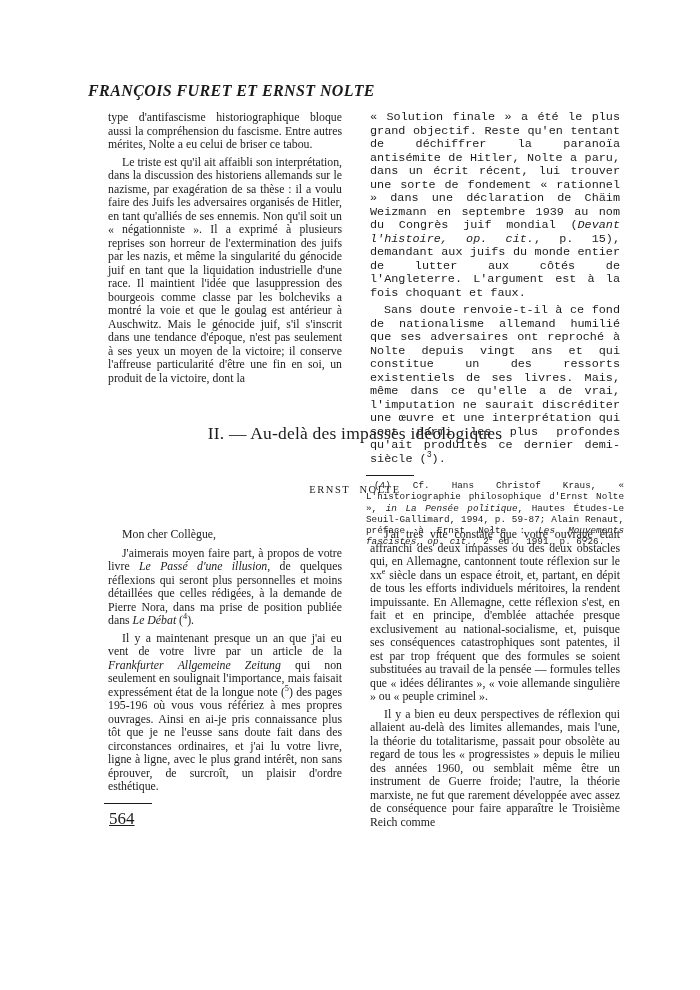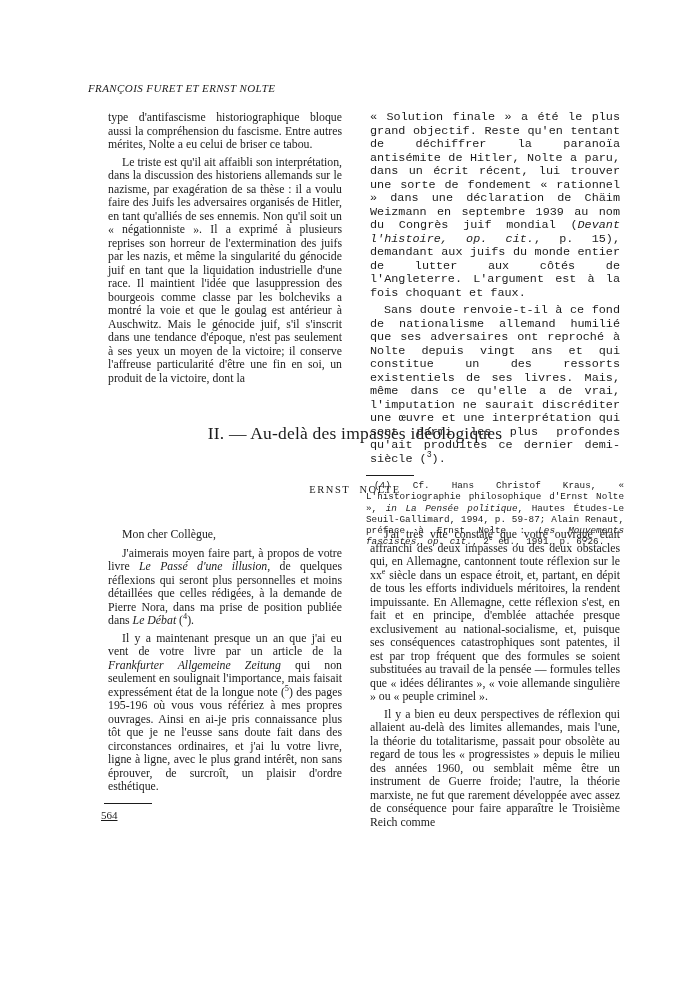--- a/index.html
+++ b/index.html
@@ -5,42 +5,42 @@
   html,body{margin:0;padding:0;}
   body{
     width:700px;height:990px;position:relative;overflow:hidden;
     background:#ffffff;color:#1b1b1b;
     font-family:"Liberation Serif","DejaVu Serif",serif;
     -webkit-font-smoothing:antialiased;
   }
   .page{position:absolute;inset:0;background:#ffffff;}
   .running-header{
     position:absolute;left:88px;top:82px;
-    font-style:italic;font-size:11px;letter-spacing:.4px;white-space:nowrap;
+    font-style:italic;font-size:16px;letter-spacing:.4px;white-space:nowrap;font-weight:bold;
   }
   .col{position:absolute;text-align:justify;font-size:11.8px;line-height:13.5px;}
   .col p{margin:4px;}
   .col p.indent{text-indent:14px;}
   .col p.salutation{margin-bottom:5px;}
   #p1-left{left:104px;top:107px;width:242px;}
   #p1-right{left:366px;top:107px;width:258px;font-family:Liberation Mono, monospace;}
   #p2-left{left:104px;top:524px;width:242px;}
   #p2-right{left:366px;top:524px;width:258px;}
   .fn-rule{width:48px;border-top:1px solid #1b1b1b;margin:9px 0 4px 0;height:0;}
   .footnotes{font-size:9.3px;line-height:11.3px;text-align:justify;}
   .footnotes p{margin:0;text-indent:8px;}
   .section-title{
     position:absolute;left:90px;top:423px;width:530px;
     text-align:center;font-size:17.5px;letter-spacing:.2px;white-space:nowrap;
   }
   .section-author{
     position:absolute;left:90px;top:484px;width:530px;
     text-align:center;font-size:10.5px;letter-spacing:1.6px;word-spacing:5px;
   }
-  .page-number{position:absolute;left:101px;top:809px;font-size:11px;text-decoration:underline;}
+  .page-number{position:absolute;left:109px;top:809px;font-size:17px;text-decoration:underline;}
   sup{font-size:.7em;line-height:0;vertical-align:super;}
   em{font-style:italic;}
 </style>
 </head>
 <body>
 
 <div class="page">
 
   <div class="running-header">FRANÇOIS FURET ET ERNST NOLTE</div>
 

